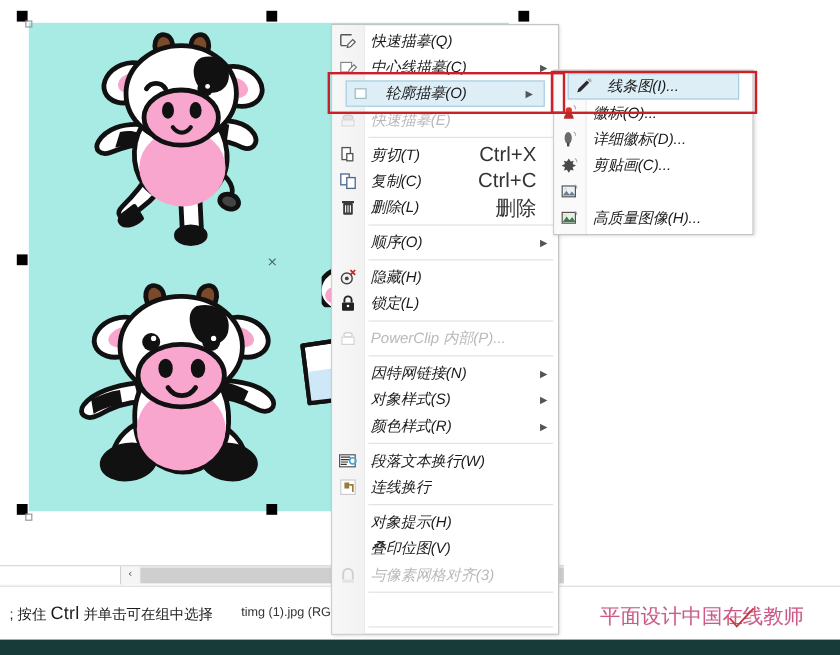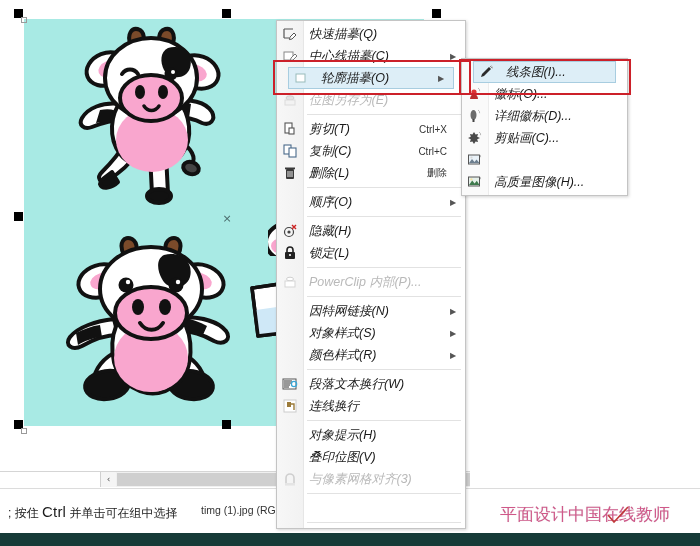--- a/index.html
+++ b/index.html
@@ -220,21 +220,21 @@
     justify-content: center;
   }
   .mi .lbl {
     flex: 1;
     padding-left: 6px;
     overflow: hidden;
     text-overflow: ellipsis;
     font-style: italic;
   }
   .mi .acc {
-    font-size: 10px;
+    font-size: 17px;
     color: #333;
     padding-left: 10px;
   }
   .mi .arrow {
     width: 12px;
     text-align: center;
     font-size: 8px;
     color: #555;
   }
   .mi.disabled .lbl,
@@ -460,21 +460,21 @@
           <span class="lbl">轮廓描摹(O)</span>
           <span class="arrow">▶</span>
         </div>
         <div class="mi disabled">
           <span class="ico">
             <svg width="16" height="16" viewBox="0 0 16 16">
               <ellipse cx="8" cy="6" rx="4" ry="2.2" fill="#e2e2e2" stroke="#cfcfcf"></ellipse>
               <rect x="3" y="8" width="10" height="5" fill="#f2f2f2" stroke="#dcdcdc"></rect>
             </svg>
           </span>
-          <span class="lbl">位图另存为(E)</span>
+          <span class="lbl">快速描摹(E)</span>
           <span class="arrow"></span>
         </div>
         <div class="sep"></div>
         <div class="mi">
           <span class="ico">
             <svg width="16" height="16" viewBox="0 0 16 16">
               <rect x="3" y="2" width="7" height="10" fill="#fff" stroke="#555" stroke-width="1.1"></rect>
               <rect x="7" y="7" width="5" height="6" fill="#fff" stroke="#555" stroke-width="1.1"></rect>
             </svg>
           </span>

